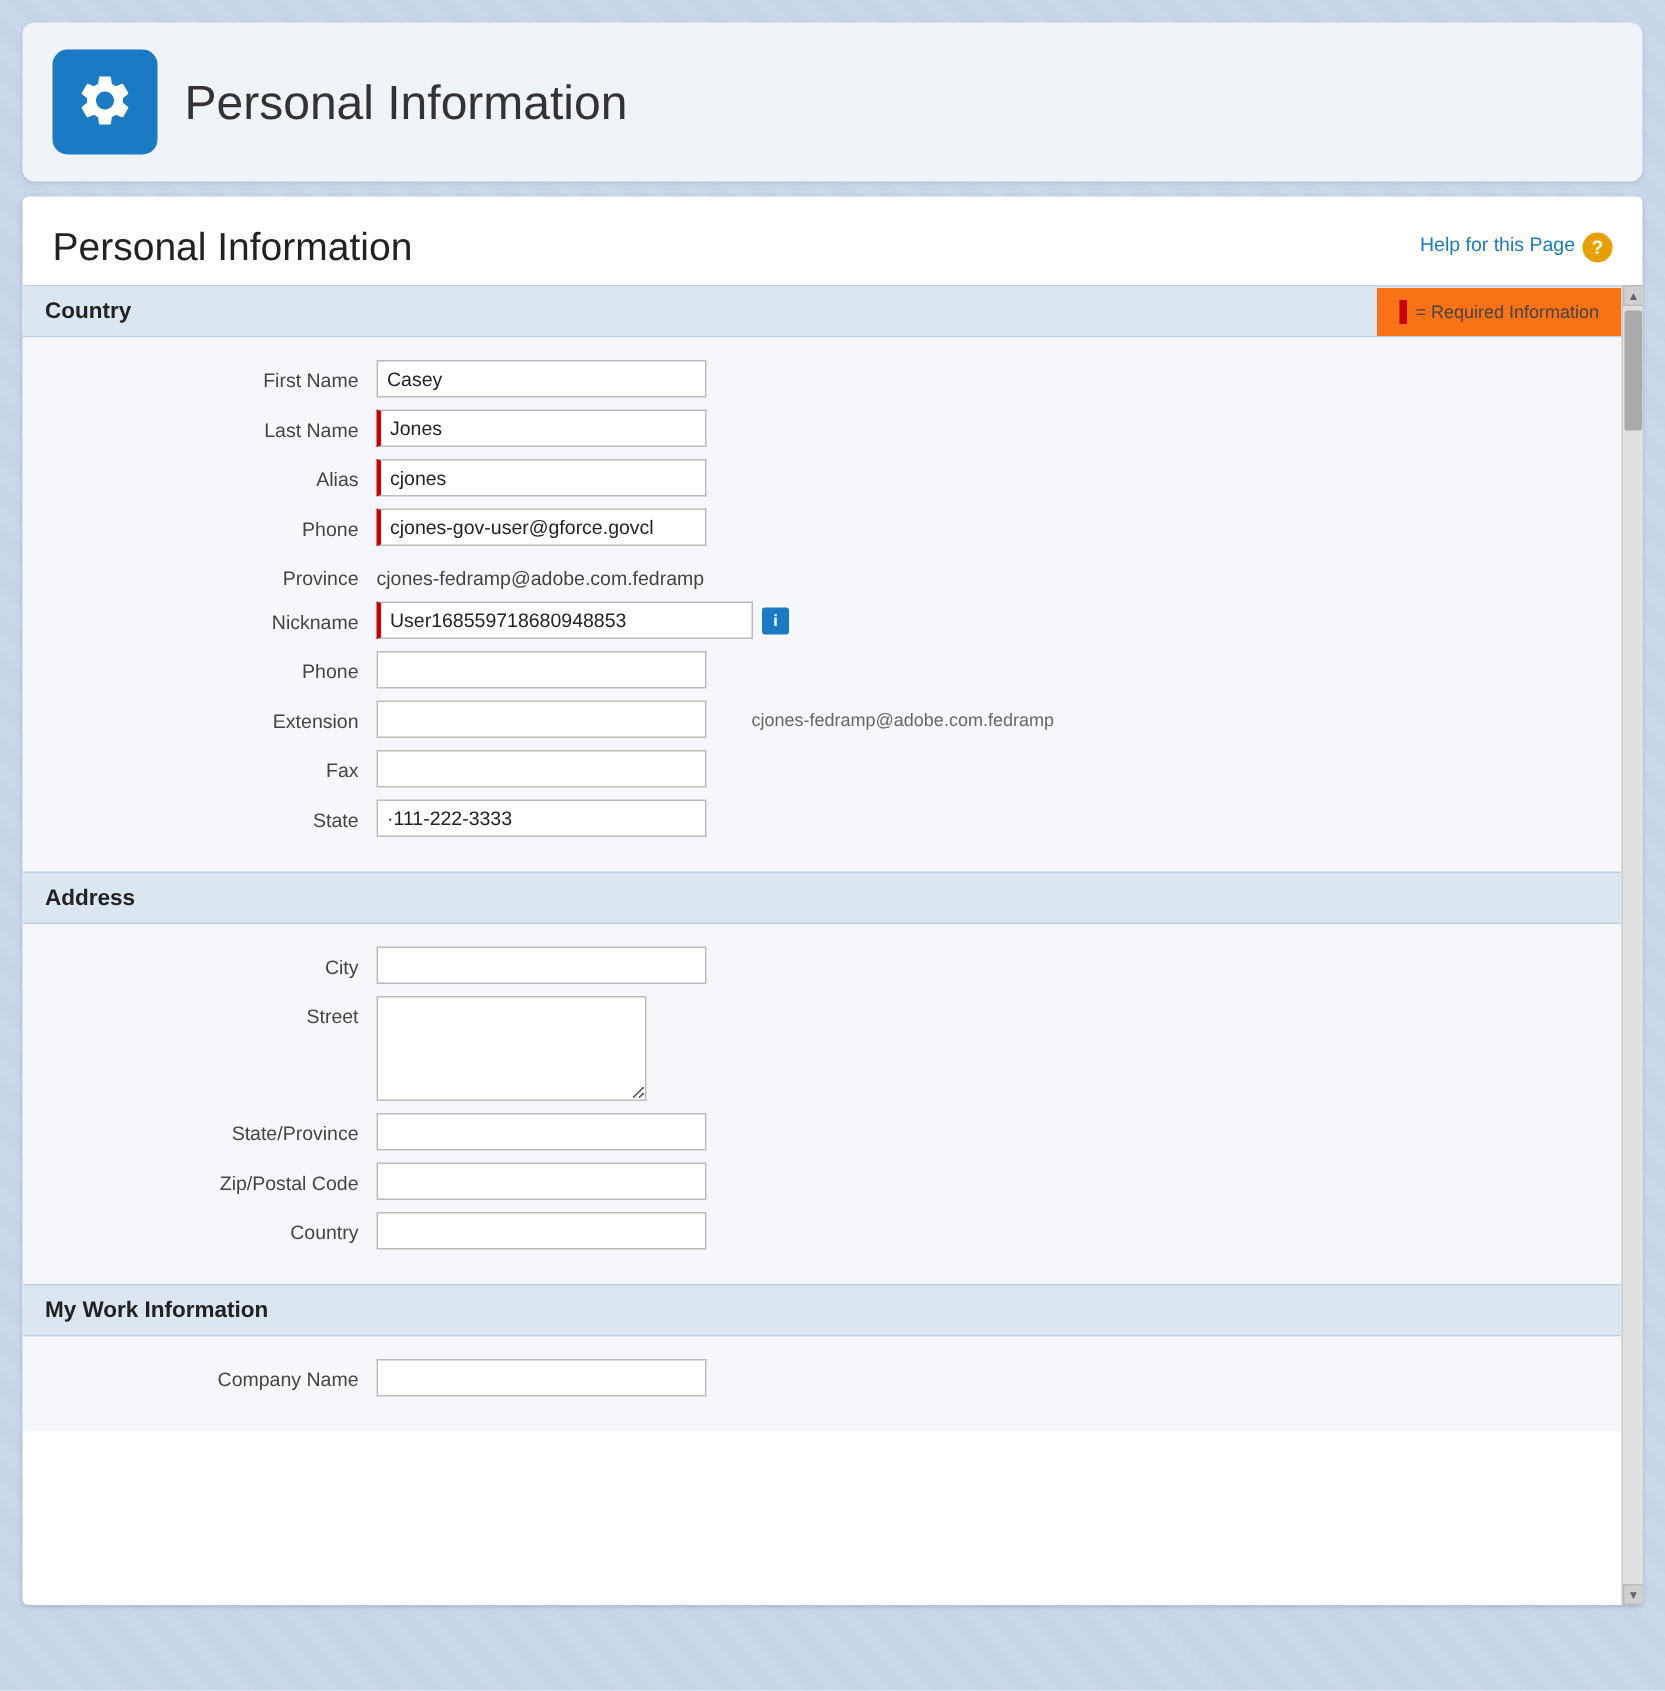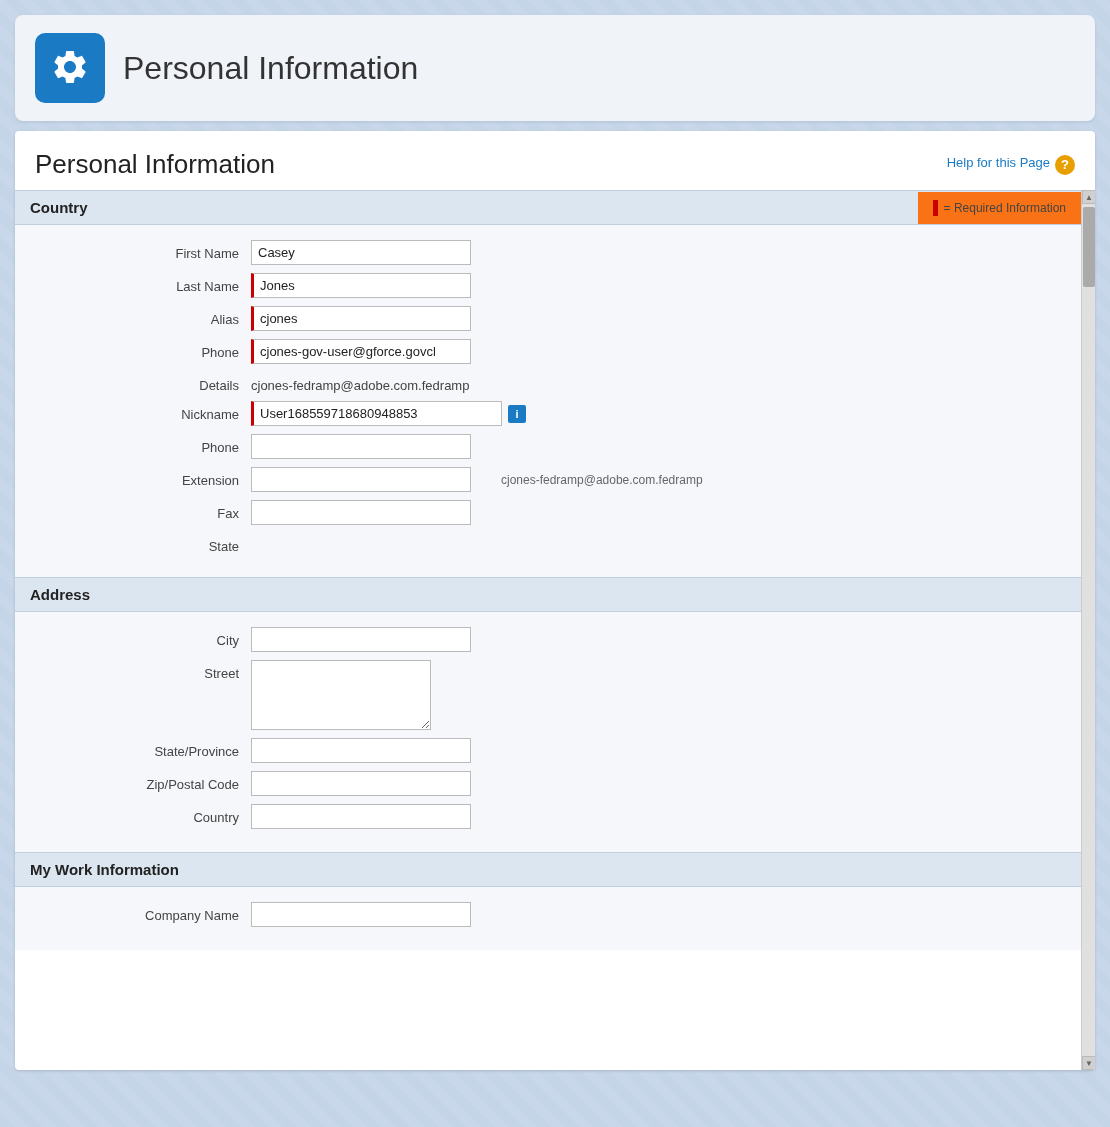--- a/index.html
+++ b/index.html
@@ -310,21 +310,21 @@
         </div>
 
         <div class="form-row">
           <label class="form-label">Phone</label>
           <div class="form-input-wrap">
             <input type="text" class="form-input required-field" value="cjones-gov-user@gforce.govcl" style="">
           </div>
         </div>
 
         <div class="form-row">
-          <label class="form-label">Details</label>
+          <label class="form-label">Province</label>
           <div class="form-input-wrap">
             <span class="static-value">cjones-fedramp@adobe.com.fedramp</span>
           </div>
         </div>
 
         <div class="form-row">
           <label class="form-label">Nickname</label>
           <div class="form-input-wrap">
             <input type="text" class="form-input required-field wide" value="User168559718680948853" style="">
             <span class="info-icon">i</span>
@@ -348,20 +348,23 @@
 
         <div class="form-row">
           <label class="form-label">Fax</label>
           <div class="form-input-wrap">
             <input type="text" class="form-input" value="" style="">
           </div>
         </div>
 
         <div class="form-row">
           <label class="form-label">State</label>
+          <div class="form-input-wrap">
+            <input type="text" class="form-input" value="·111-222-3333" style="">
+          </div>
         </div>
 
       </div>
 
       <div class="section-header">Address</div>
 
       <div class="form-area">
 
         <div class="form-row">
           <label class="form-label">City</label>

